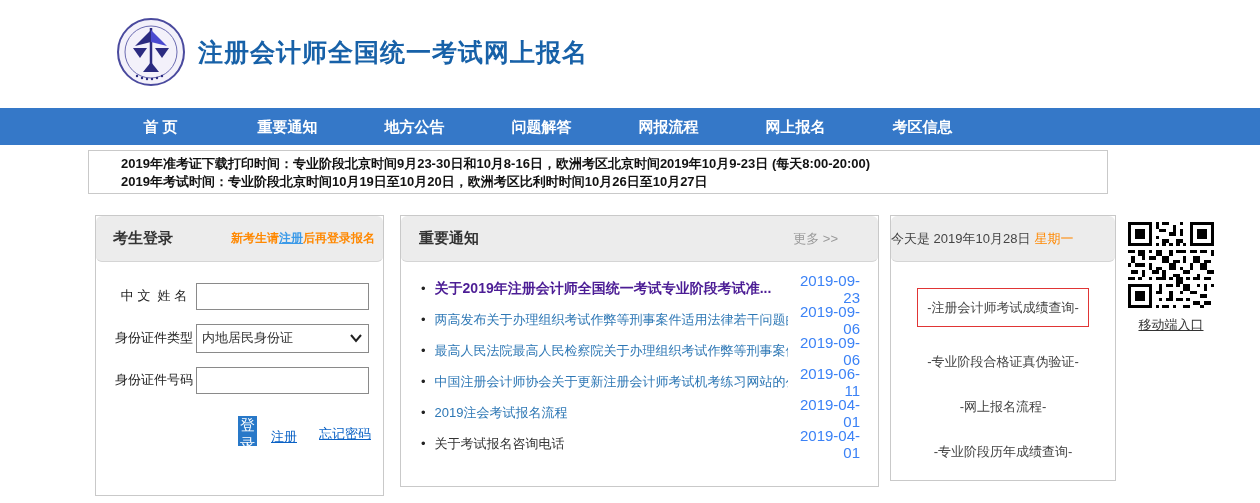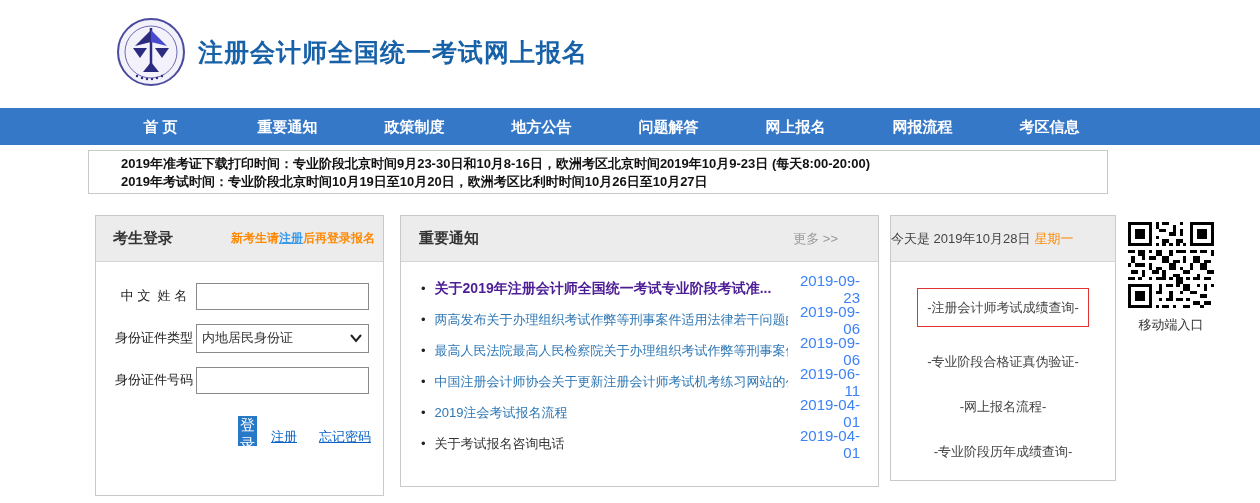--- a/index.html
+++ b/index.html
@@ -15,35 +15,35 @@
   
   .nav-bar { position:absolute; left:0; top:108px; width:1260px; height:37px; background:#3578c8; display:flex; align-items:center; padding-left:97px; }
   .nav-item { width:127px; text-align:center; color:#fff; font-size:15px; font-weight:bold; text-decoration:none; cursor:pointer; line-height:37px; }
 
   
   .notice-bar { position:absolute; left:88px; top:150px; width:1020px; height:44px; border:1px solid #c9c9c9; background:#fff; padding:4px 10px 0 32px; }
   .notice-line { font-size:13px; font-weight:bold; color:#111; line-height:18px; white-space:nowrap; }
 
   
   .panel { position:absolute; border:1px solid #c9c9c9; background:#fff; }
-  .panel-header { height:46px; background:#ececec; border-bottom:1px solid #d5d5d5; display:flex; align-items:center; }
+  .panel-header { height:46px; background:#ececec; border-bottom:1px solid #d5d5d5; display:flex; align-items:center;border-radius:6px; }
   .panel-title { font-size:15px; font-weight:bold; color:#333; }
 
   
   .login-panel { left:95px; top:215px; width:289px; height:281px; }
   .login-panel .panel-header { justify-content:space-between; padding:0 8px 0 17px; }
   .login-sub { font-size:12px; font-weight:bold; color:#ff8800; white-space:nowrap; }
   .login-sub a { color:#3b9ae8; text-decoration:underline; cursor:pointer; }
   .login-form { padding:20px 12px 0 16px; }
   .form-row { display:flex; align-items:center; margin-bottom:14px; height:28px; }
   .form-label { width:84px; font-size:13px; color:#222; white-space:pre; flex-shrink:0;text-align:center; }
   .form-input { width:173px; height:27px; border:1px solid #8a8a8a; background:#fff; font-size:13px; padding:0 5px; }
   .form-select { position:relative; width:173px; height:29px; border:1px solid #8a8a8a; background:#fff; display:flex; align-items:center; padding:8px 5px; font-size:13px; cursor:pointer; }
   .form-select svg { position:absolute; right:6px; top:9px; }
-  .btn-row { display:flex; align-items:flex-end; margin-top:21px; margin-left:90px;padding-left:36px; }
+  .btn-row { display:flex; align-items:center; margin-top:21px; margin-left:90px;padding-left:36px; }
   .login-btn { width:62px; height:30px; background:#2878c8; color:#fff; border:none; font-size:15px; cursor:pointer; }
   .reg-link { margin-left:14px; margin-top:13px; }
   .forgot-link { margin-left:22px; margin-top:6px; }
   .blue-link { color:#0b62c5; font-size:13px; text-decoration:underline; cursor:pointer; white-space:nowrap; }
 
   
   .notices-panel { left:400px; top:215px; width:479px; height:272px; }
   .notices-panel .panel-header { justify-content:space-between; padding:0 40px 0 18px; }
   .more-link { font-size:13px; color:#999; cursor:pointer; text-decoration:none; }
   .notice-list { padding:11px 18px 0 20px; }
@@ -60,21 +60,21 @@
   .today-text { font-size:13px; font-weight:normal; color:#444; }
   .weekday { color:#ff8800; margin-left:4px; }
   .quick-links { display:flex; flex-direction:column; align-items:center; }
   .score-box { margin-top:26px; border:1px solid #e03535; padding:9px 8px; width:172px; text-align:center; }
   .quick-link { font-size:13px; color:#444; text-decoration:none; cursor:pointer; white-space:nowrap; }
   .ql2 { margin-top:26px; } .ql3 { margin-top:27px; } .ql4 { margin-top:27px; }
 
   
   .qr-block { position:absolute; left:1128px; top:222px; width:86px; text-align:center; }
   .qr-code { width:86px; height:86px; display:block; }
-  .qr-label { margin-top:8px; font-size:13px; color:#333; white-space:nowrap; }
+  .qr-label { margin-top:8px; font-size:13px; color:#333; white-space:nowrap;text-decoration:underline; }
 </style>
 </head>
 <body>
 
 <div class="page">
 
   <div class="site-header">
     <svg class="logo" viewBox="0 0 72 72">
       <circle cx="36" cy="36" r="33" fill="#f3f1fa" stroke="#4a4a9e" stroke-width="2"></circle>
       <circle cx="36" cy="36" r="26" fill="none" stroke="#6a6ab0" stroke-width="1"></circle>
@@ -91,25 +91,24 @@
       <circle cx="42" cy="62" r="1.2" fill="#2b2b80"></circle>
         <circle cx="47" cy="60" r="1.2" fill="#2b2b80"></circle>
     </svg>
     <div class="site-title">注册会计师全国统一考试网上报名</div>
   </div>
 
   <div class="nav-bar">
 
   <a class="nav-item">首 页</a>
       <a class="nav-item">重要通知</a>
-      <a class="nav-item">政策制度</a>
       <a class="nav-item">地方公告</a>
       <a class="nav-item">问题解答</a>
+      <a class="nav-item">网报流程</a>
       <a class="nav-item">网上报名</a>
-      <a class="nav-item">网报流程</a>
       <a class="nav-item">考区信息</a>
     </div>
 
   <div class="notice-bar">
     <div class="notice-line">2019年准考证下载打印时间：专业阶段北京时间9月23-30日和10月8-16日，欧洲考区北京时间2019年10月9-23日 (每天8:00-20:00)</div>
     <div class="notice-line">2019年考试时间：专业阶段北京时间10月19日至10月20日，欧洲考区比利时时间10月26日至10月27日</div>
   </div>
 
   <div class="panel login-panel">
     <div class="panel-header">

